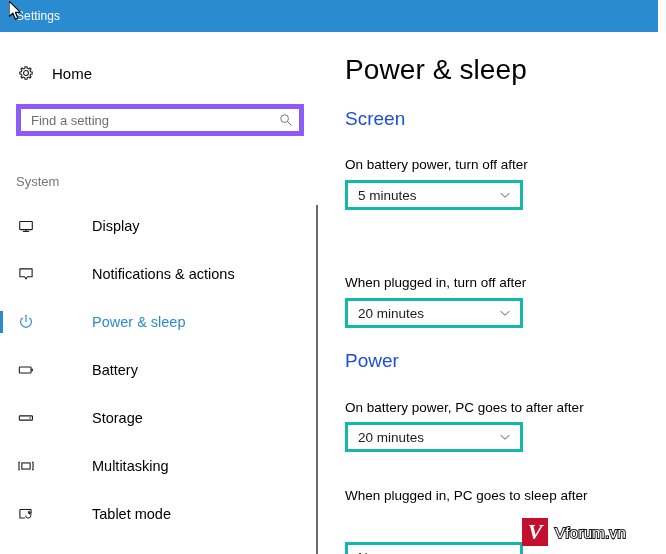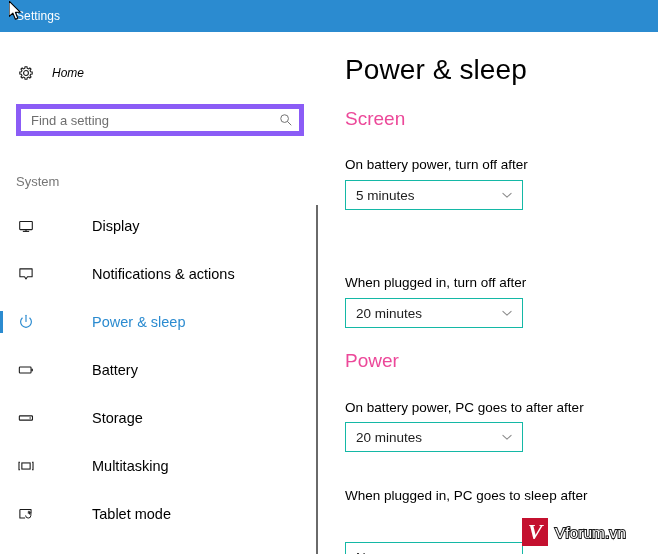--- a/index.html
+++ b/index.html
@@ -61,23 +61,22 @@
     display: flex;
     align-items: center;
   }
   .home-icon {
     width: 20px; height: 20px;
     margin-left: 16px;
     display: flex; align-items: center; justify-content: center;
   }
   .home-label {
     margin-left: 16px;
-    font-size: 12px;
+    font-size: 15px;
     color: #000000;
-    font-style: italic;
   }
 
   .searchbox {
     position: absolute;
     left: 16px; top: 72px;
     width: 288px; height: 32px;
     border: 5px solid #8b5cf6;
     background: #ffffff;
     display: flex;
     align-items: center;
@@ -162,42 +161,42 @@
     font-weight: normal;
     color: #000000;
     letter-spacing: 0.1px;
   }
 
   .section-head {
     position: absolute;
     left: 0;
     font-size: 19px;
     font-weight: normal;
-    color: #ec4899;
+    color: #1d4ed8;
   }
   .section-head.screen { top: 76px; }
   .section-head.sleep  { top: 318px; }
 
   .field-label {
     position: absolute;
     left: 0;
     font-size: 13.5px;
     color: #000000;
     white-space: nowrap;
   }
   .lbl1 { top: 125px; }
   .lbl2 { top: 243px; }
   .lbl3 { top: 368px; }
   .lbl4 { top: 456px; }
 
   .dropdown {
     position: absolute;
     left: 0;
     width: 178px; height: 30px;
-    border: 1px solid #14b8a6;
+    border: 3px solid #14b8a6;
     background: #ffffff;
     display: flex;
     align-items: center;
     cursor: default;
   }
   .dd1 { top: 148px; }
   .dd2 { top: 266px; }
   .dd3 { top: 390px; }
   .dd4 { top: 510px; }
 

